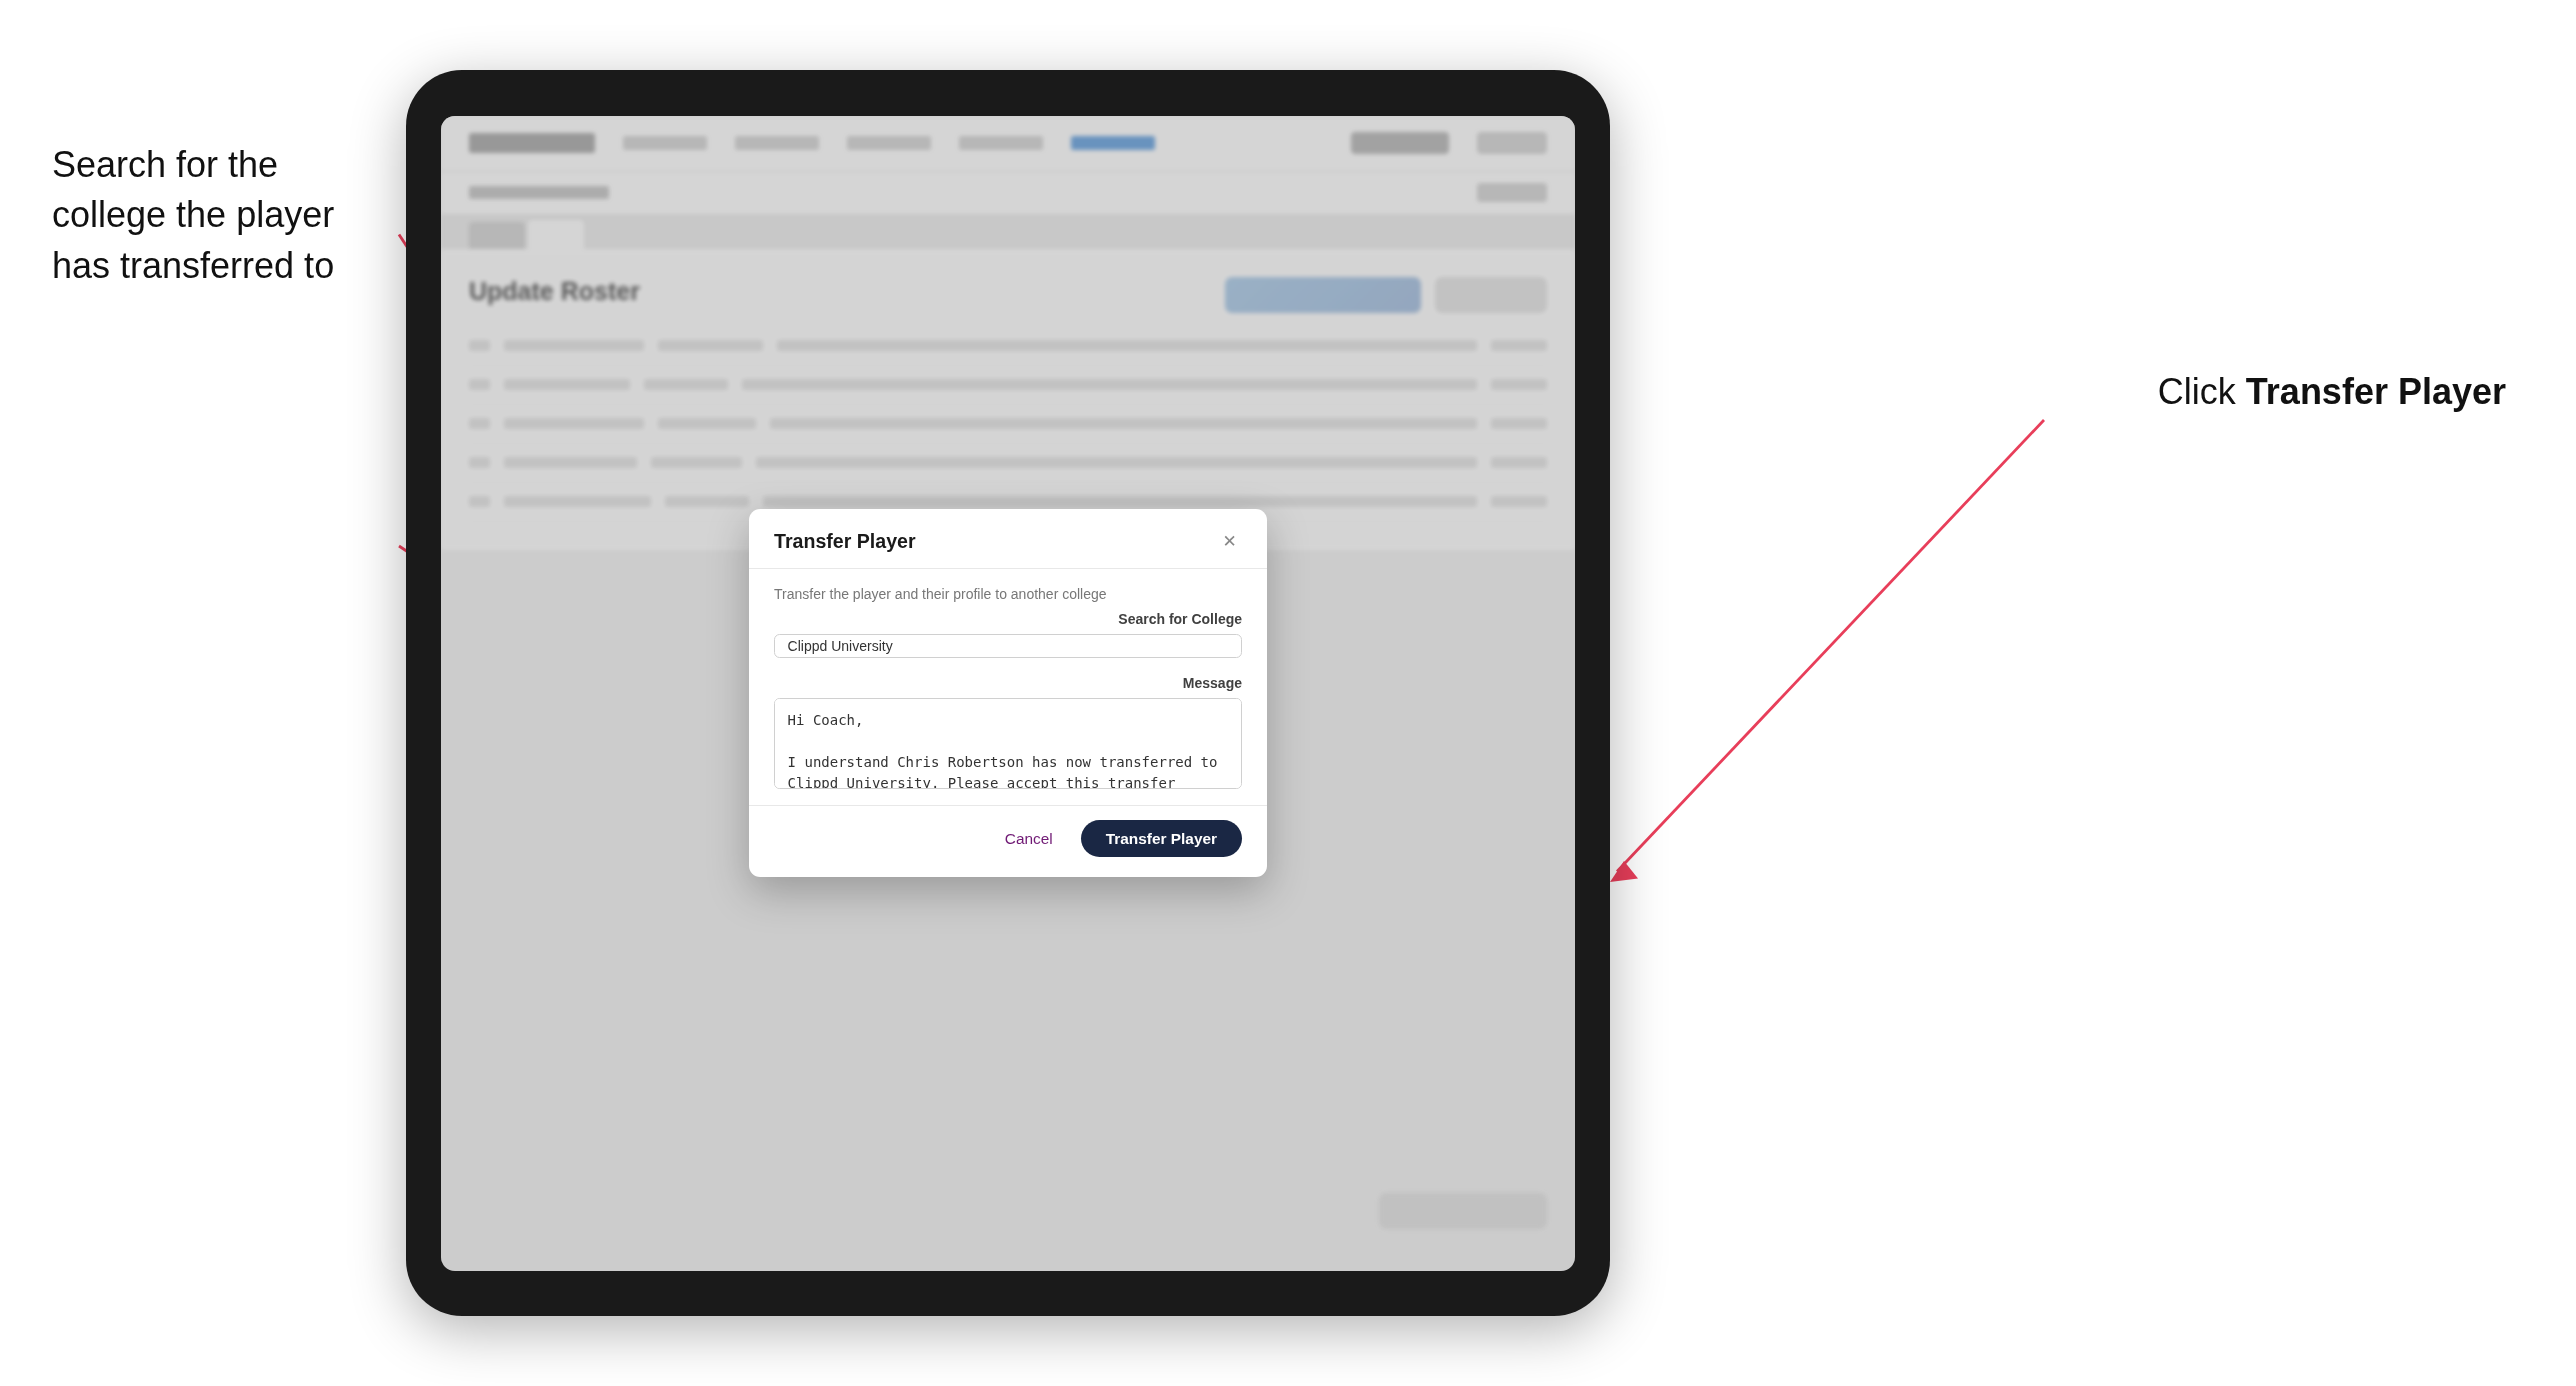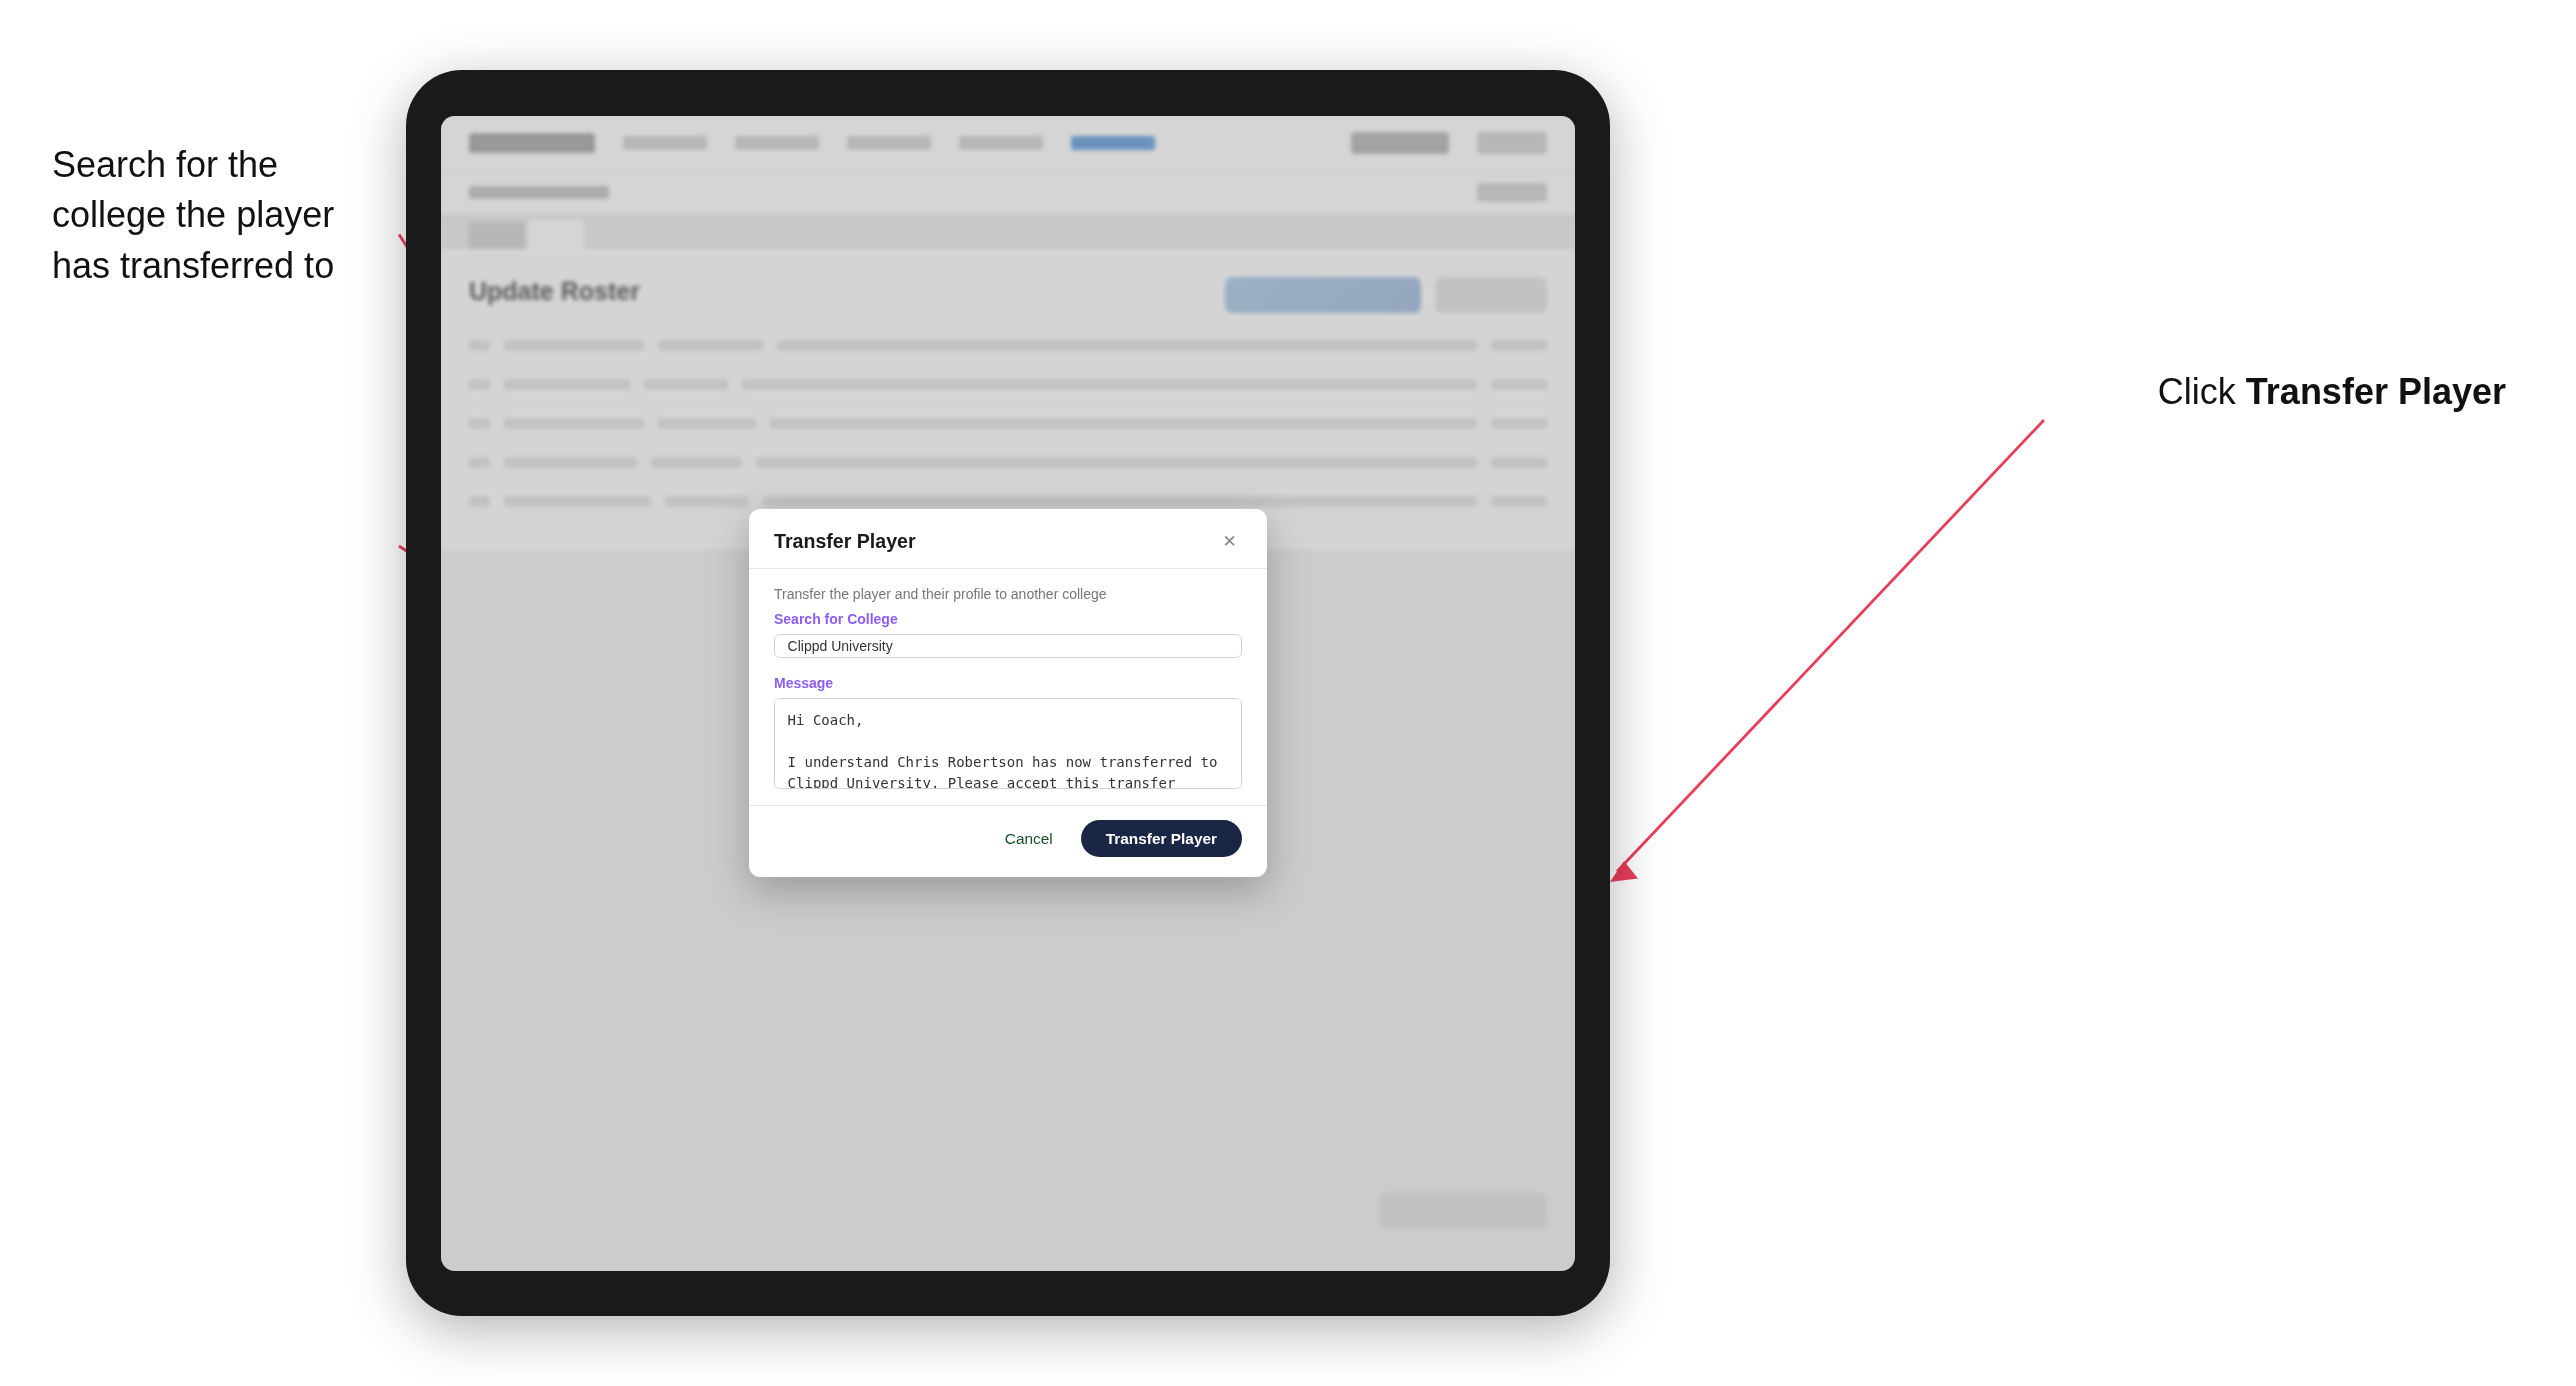--- a/index.html
+++ b/index.html
@@ -262,23 +262,24 @@
 
     .modal-subtitle {
       font-size: 14px;
       color: #777;
       margin-bottom: 9px;
     }
 
     .form-label {
       font-size: 14px;
       font-weight: 600;
-      color: #8b5cf6;
+      color: #404040;
       margin-bottom: 7px;
       display: block;
+      text-align: right;
     }
 
     .form-input {
       width: 100%;
       height: 24px;
       border: 1px solid #d0d0d0;
       border-radius: 5.6px;
       padding: 0 12.6px;
       font-size: 14px;
       color: #333;
@@ -305,21 +306,21 @@
       justify-content: flex-end;
       gap: 14px;
       padding: 14px 25px 19.6px;
       border-top: 0.7px solid #e8e8e8;
     }
 
     .btn-cancel {
       background: transparent;
       border: none;
       font-size: 15.4px;
-      color: #14532d;
+      color: #701a75;
       cursor: pointer;
       padding: 8.4px 14px;
     }
 
     .btn-transfer {
       background: #1a2744;
       color: #fff;
       border: none;
       border-radius: 35px;
       padding: 9.8px 25px;

